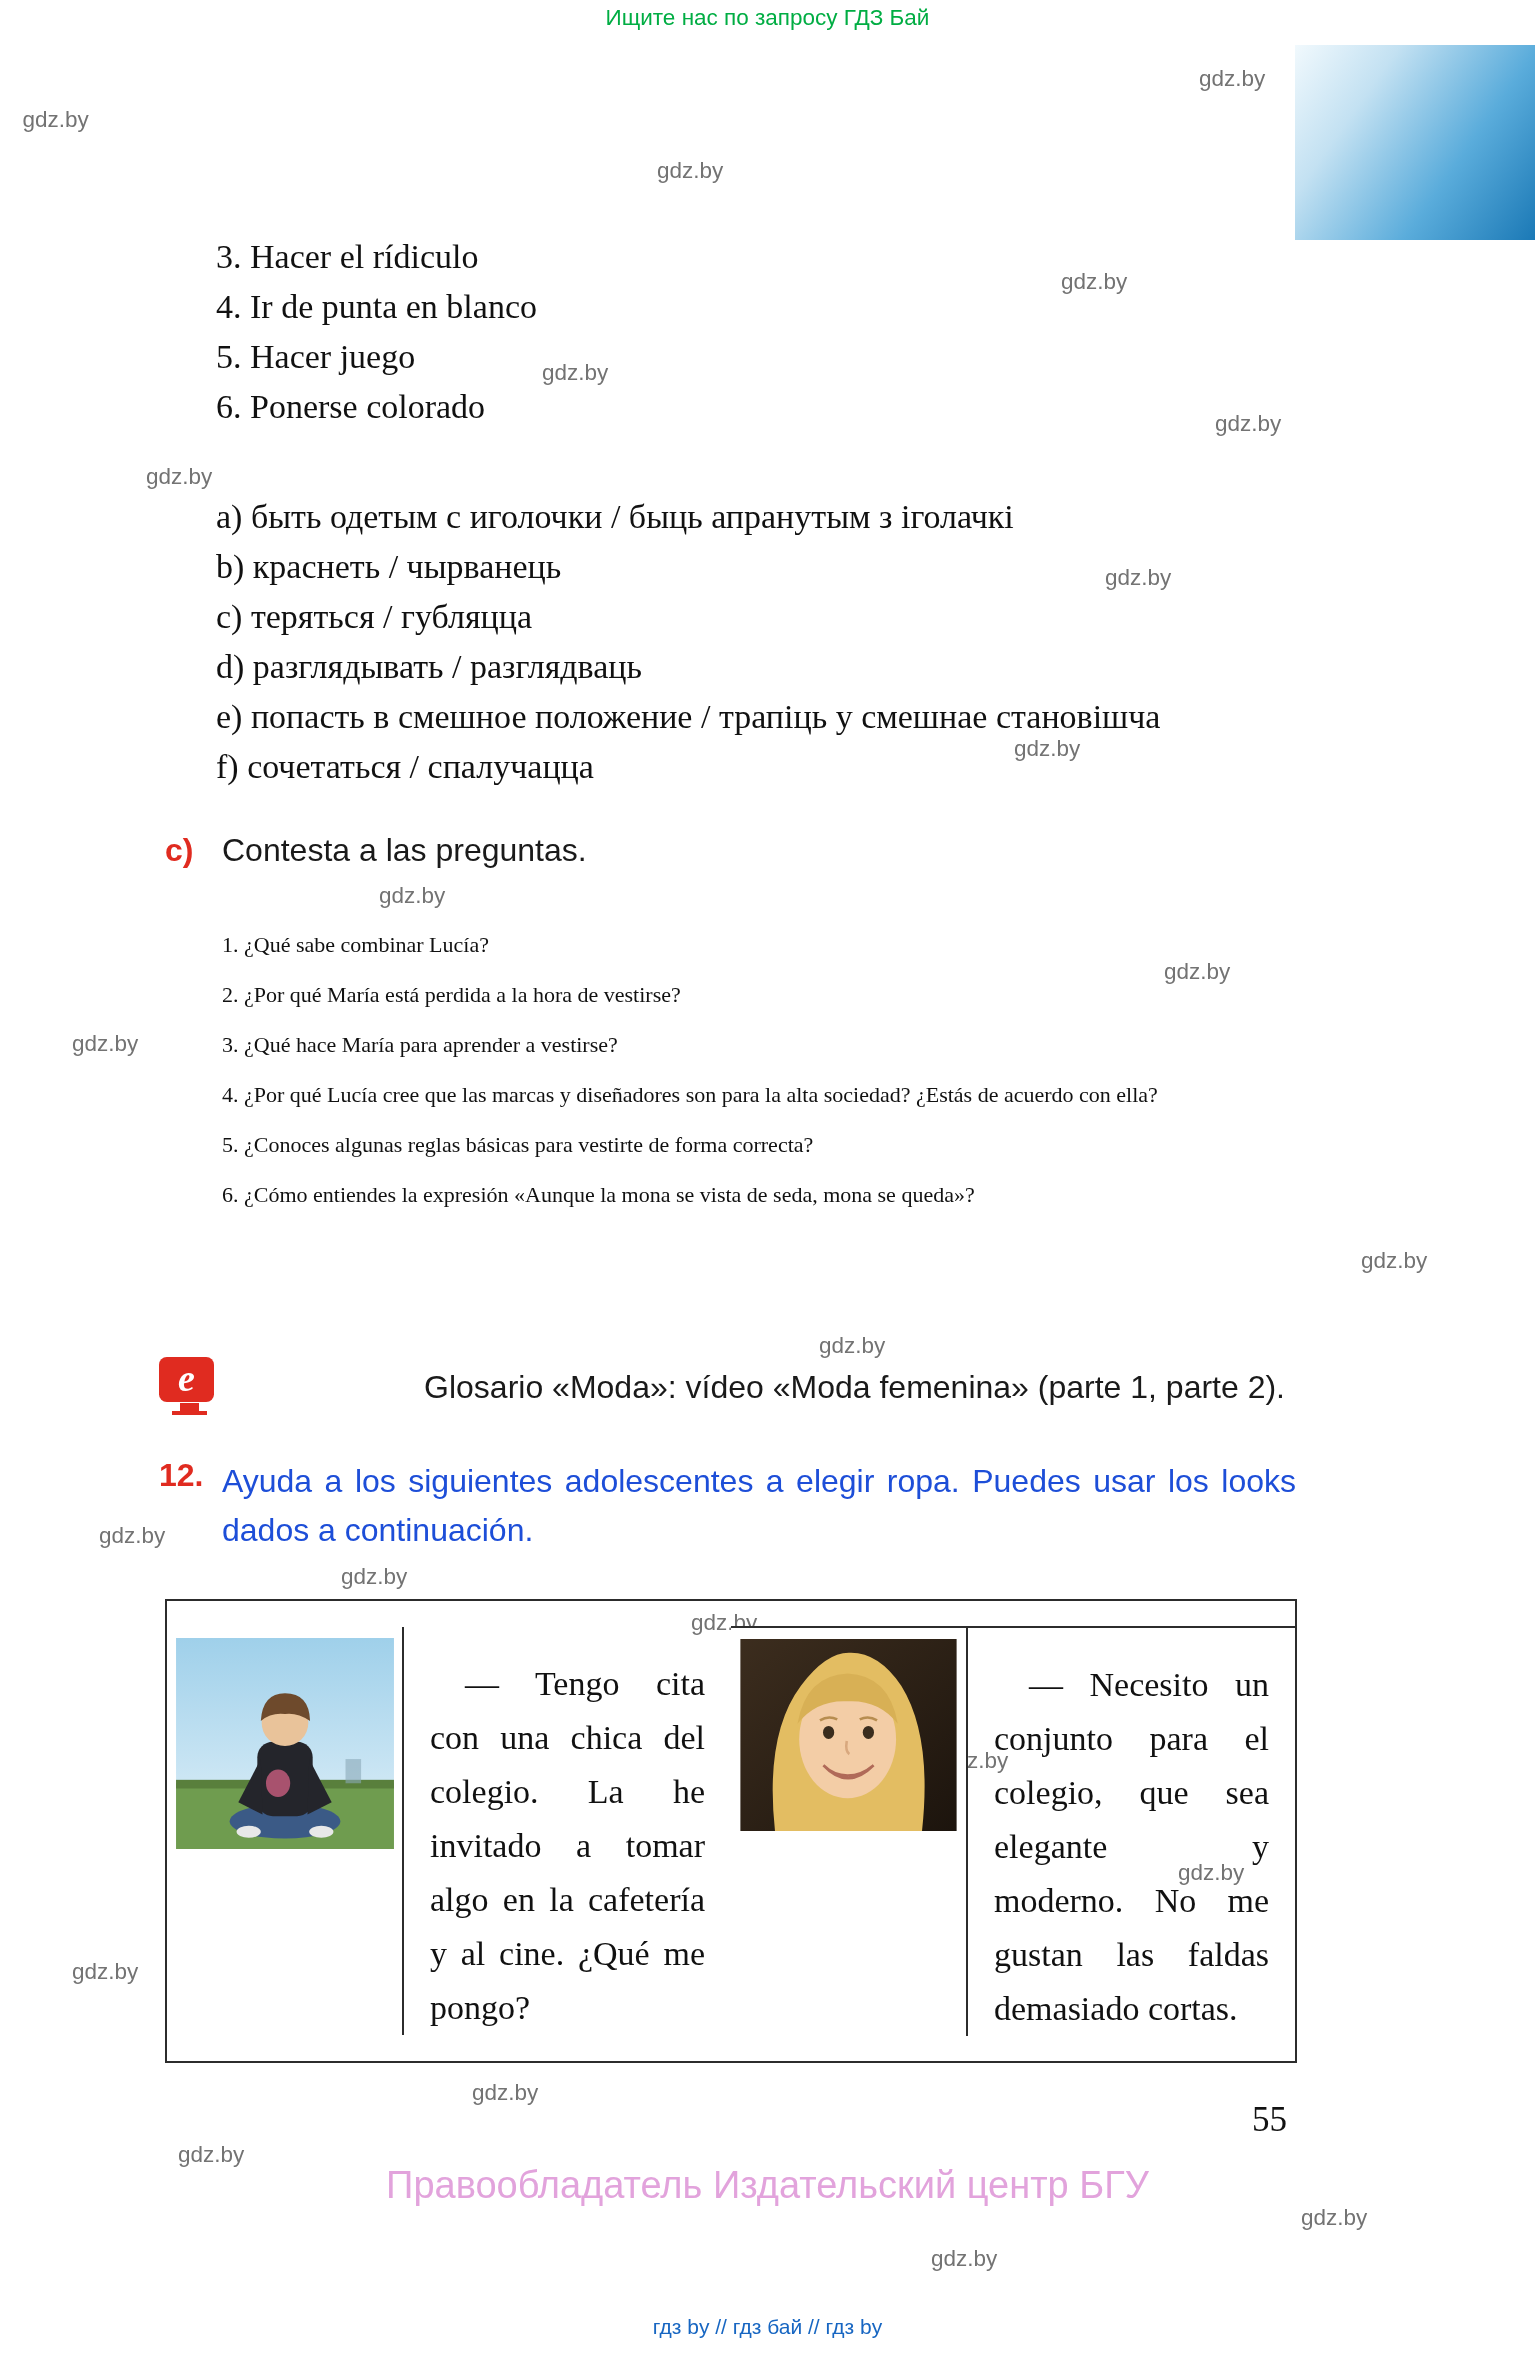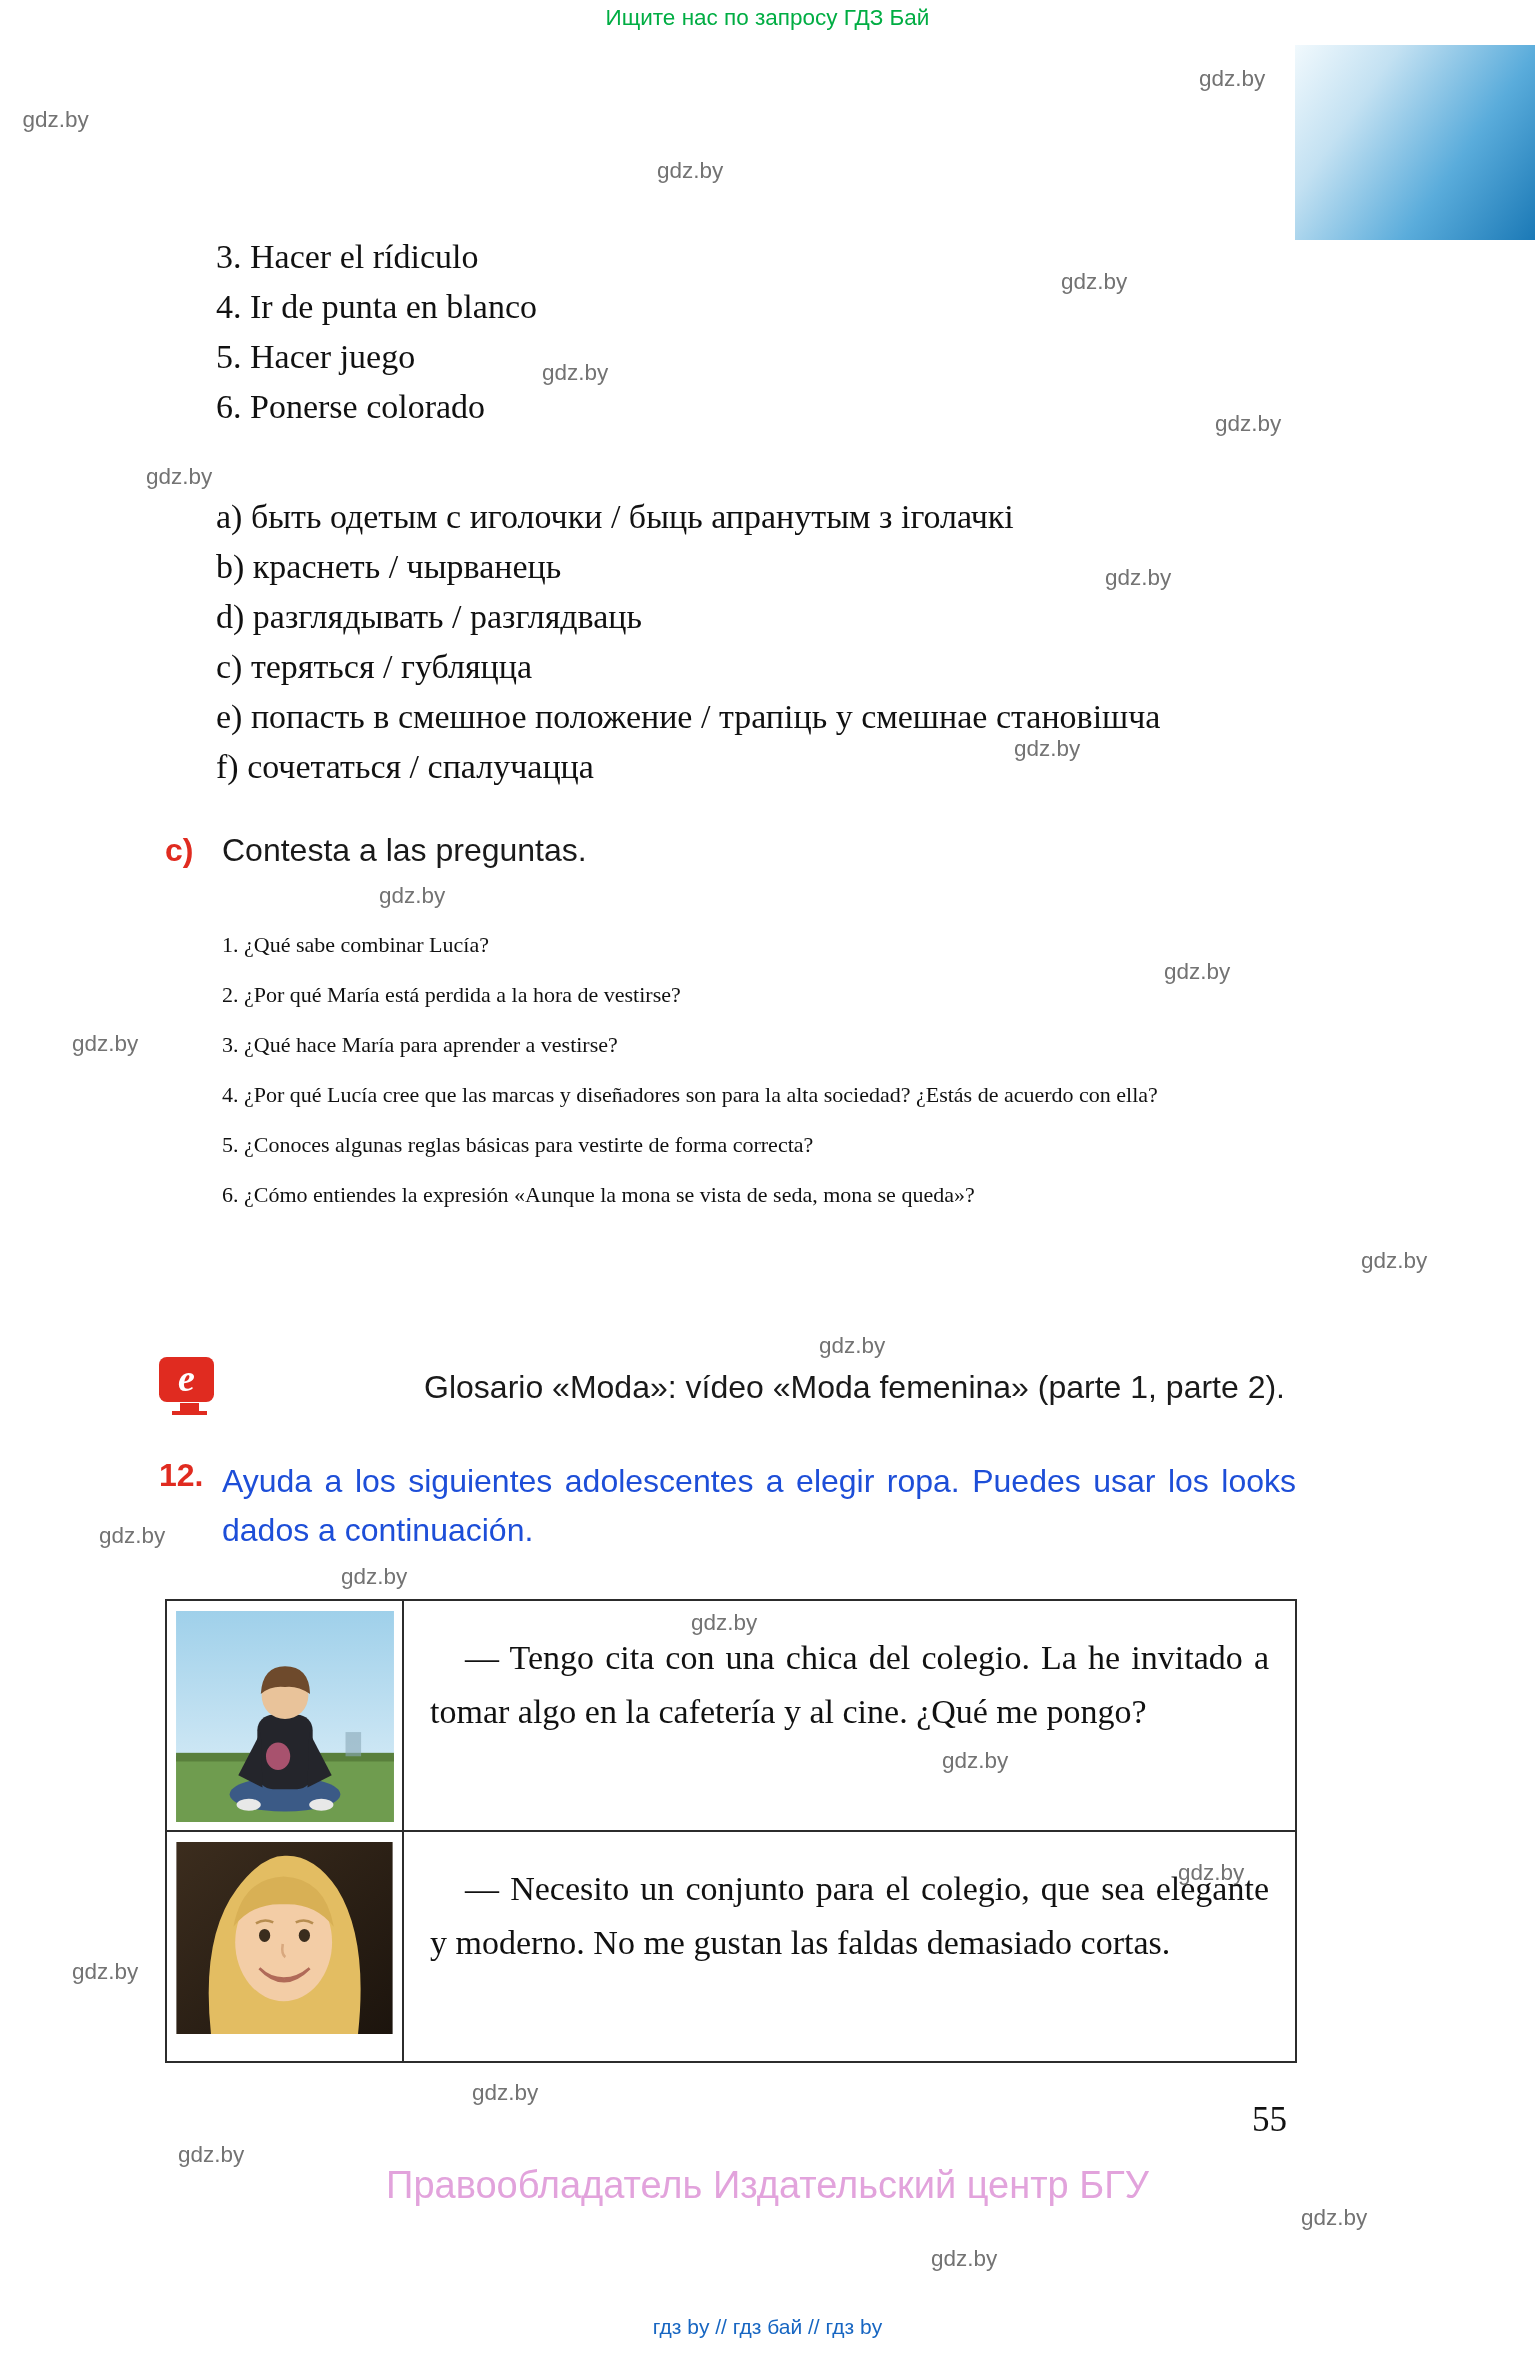--- a/index.html
+++ b/index.html
@@ -58,21 +58,21 @@
   
   .task12-instr {
     position:absolute; left:222px; top:1457px; width:1074px;
     font:32px/49px "Liberation Sans", sans-serif; color:#1d4ed8;
     text-align:justify; margin:0;
   }
   
   .dlg-table {
     position:absolute; left:165px; top:1599px; width:1132px; height:464px;
     border:2.6px solid #2c2c2c; box-sizing:border-box;
-    display:flex; flex-direction:column;
+    display:flex; flex-direction:row;align-items:center;
   }
   .dlg-row { flex:1; display:flex; min-height:0; }
   .dlg-row + .dlg-row { border-top:2.6px solid #2c2c2c; }
   .dlg-photo-cell {
     width:237px; border-right:2.6px solid #2c2c2c; box-sizing:border-box;
     position:relative; background:#ffffff;
   }
   .dlg-photo-cell svg { position:absolute; left:8.7px; top:10.4px; }
   .dlg-text-cell { flex:1; padding:29.5px 26px 0 26px; box-sizing:border-box; }
   .dlg-text-cell p {
@@ -127,22 +127,22 @@
   <div class="list-block" style="top:232px">
     <div>3. Hacer el rídiculo</div>
     <div>4. Ir de punta en blanco</div>
     <div>5. Hacer juego</div>
     <div>6. Ponerse colorado</div>
   </div>
 
   <div class="list-block" style="top:492px">
     <div>a) быть одетым с иголочки / быць апранутым з іголачкі</div>
     <div>b) краснеть / чырванець</div>
+    <div>c) теряться / губляцца</div>
     <div>d) разглядывать / разглядваць</div>
-    <div>c) теряться / губляцца</div>
     <div>e) попасть в смешное положение / трапіць у смешнае становішча</div>
     <div>f) сочетаться / спалучацца</div>
   </div>
 
   <span class="task-label" style="left:165px;top:832px">c)</span>
   <span class="task-instr" style="left:222px;top:832px">Contesta a las preguntas.</span>
 
   <div class="questions">
     <p>1. ¿Qué sabe combinar Lucía?</p>
     <p>2. ¿Por qué María está perdida a la hora de vestirse?</p>

